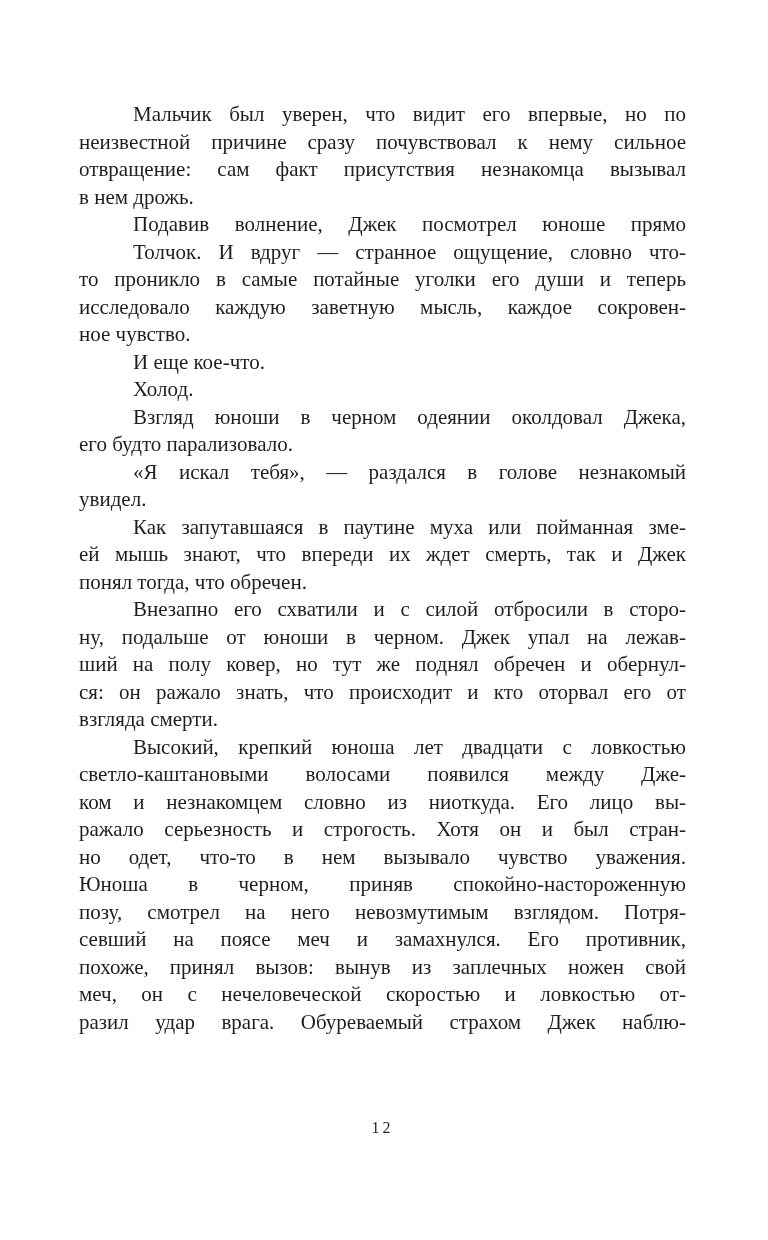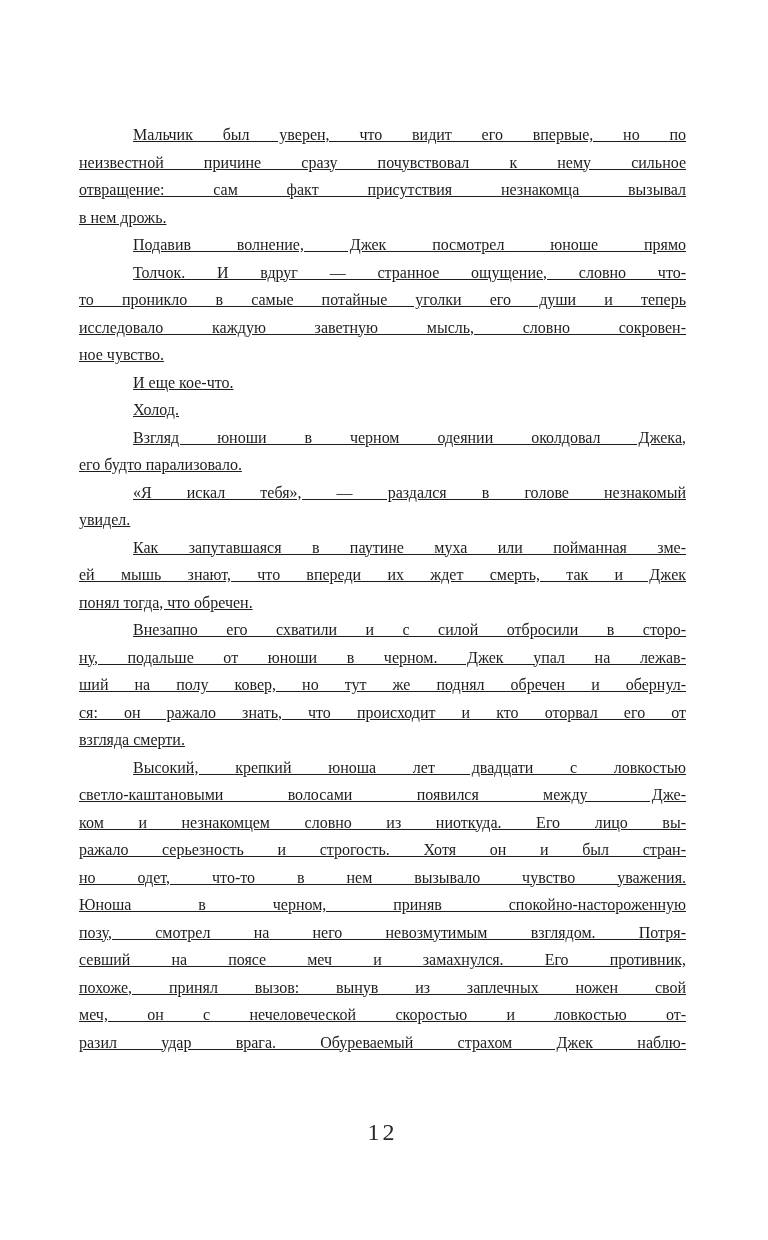--- a/index.html
+++ b/index.html
@@ -12,25 +12,24 @@
     width: 768px;
     height: 1240px;
     background: #ffffff;
     font-family: "Liberation Serif", "DejaVu Serif", serif;
     color: #1e1e1e;
     overflow: hidden;
   }
   .text-block {
     position: absolute;
     left: 79px;
-    top: 121px;
+    top: 101px;
     width: 607px;
-    font-size: 16px;
+    font-size: 21px;
     line-height: 27.5px;
-    text-decoration: underline;
   }
   .text-block p {
     margin: 0;
     padding: 0;
   }
   .line {
     display: block;
     text-align: justify;
     text-align-last: justify;
     white-space: nowrap;
@@ -41,21 +40,21 @@
   }
   .line.indent {
     text-indent: 54px;
   }
   .pagenum {
     position: absolute;
     top: 1119px;
     left: 79px;
     width: 607px;
     text-align: center;
-    font-size: 24px;
+    font-size: 16px;
     letter-spacing: 3px;
     color: #2a2a2a;
   }
 </style>
 </head>
 <body>
 
 <div class="page">
   <div class="text-block">
       <p>
@@ -63,21 +62,21 @@
         <span class="line">неизвестной причине сразу почувствовал к нему сильное</span>
         <span class="line">отвращение: сам факт присутствия незнакомца вызывал</span>
         <span class="line last">в нем дрожь.</span>
       </p>
       <p>
         <span class="line indent">Подавив волнение, Джек посмотрел юноше прямо</span>
       </p>
       <p>
         <span class="line indent">Толчок. И вдруг — странное ощущение, словно что-</span>
         <span class="line">то проникло в самые потайные уголки его души и теперь</span>
-        <span class="line">исследовало каждую заветную мысль, словно сокровен-</span>
+        <span class="line">исследовало каждую заветную мысль, каждое сокровен-</span>
         <span class="line last">ное чувство.</span>
       </p>
       <p>
         <span class="line indent last">И еще кое-что.</span>
       </p>
       <p>
         <span class="line indent last">Холод.</span>
       </p>
       <p>
         <span class="line indent">Взгляд юноши в черном одеянии околдовал Джека,</span>

